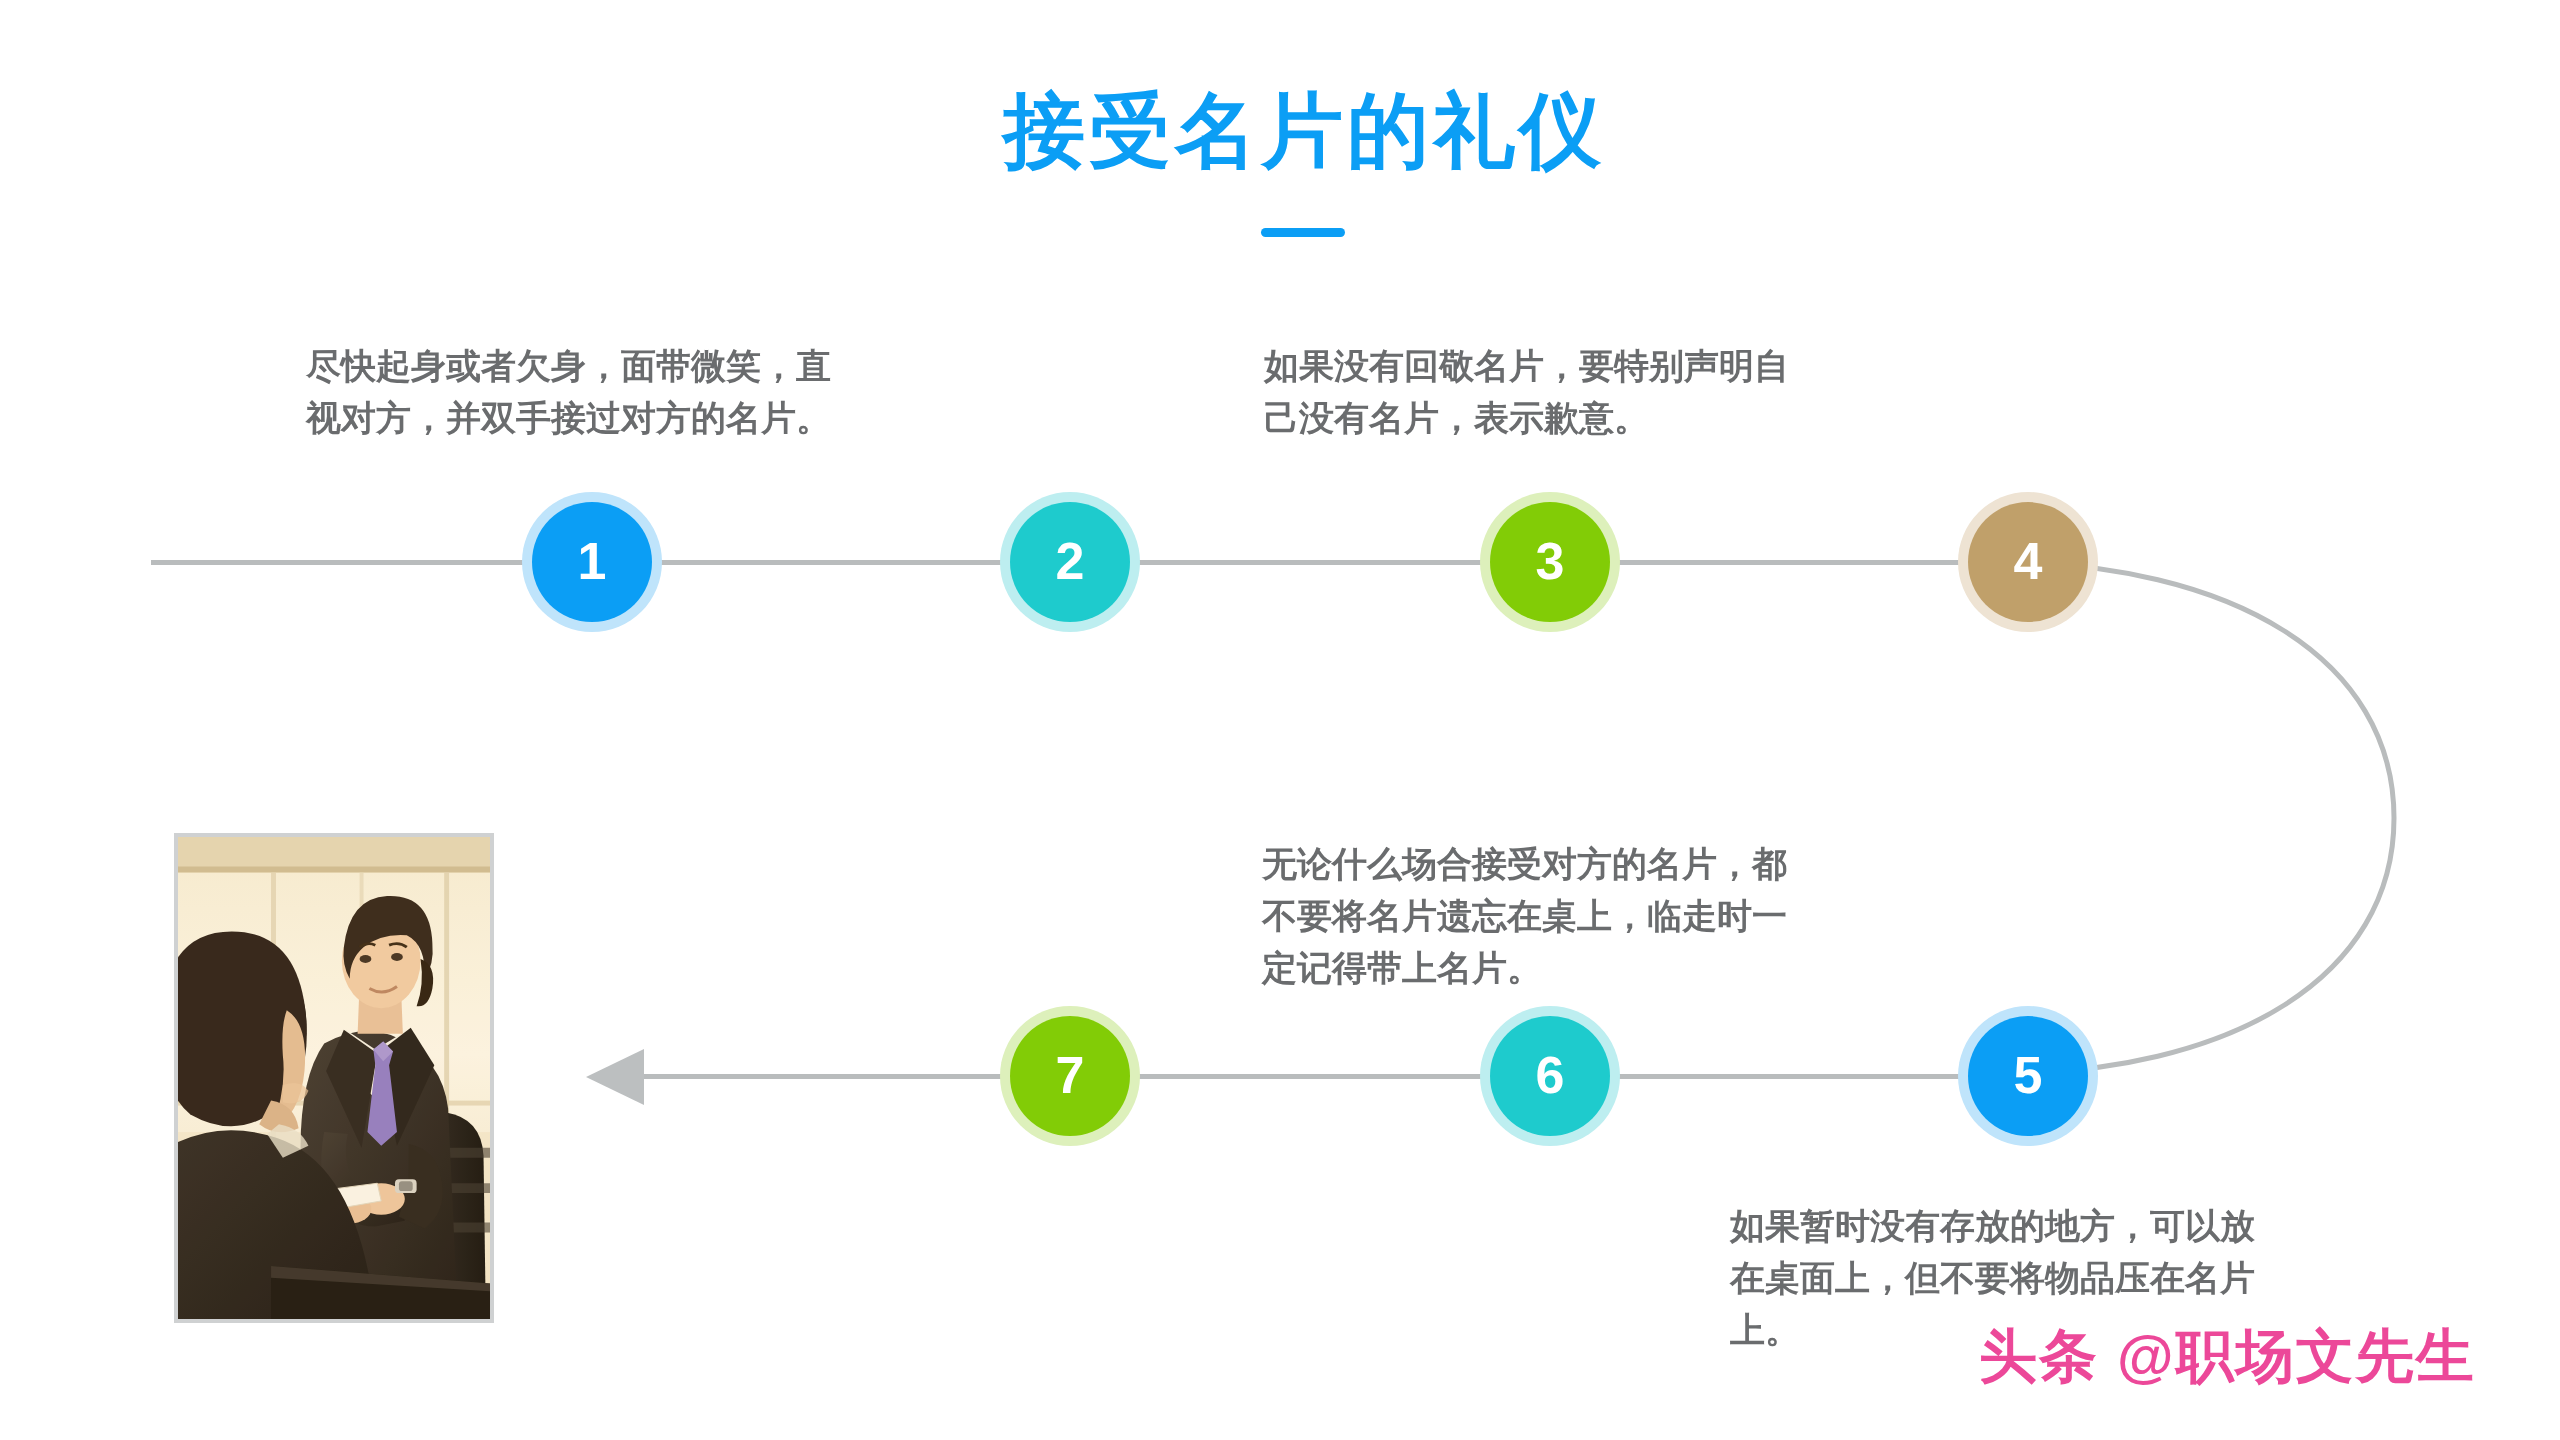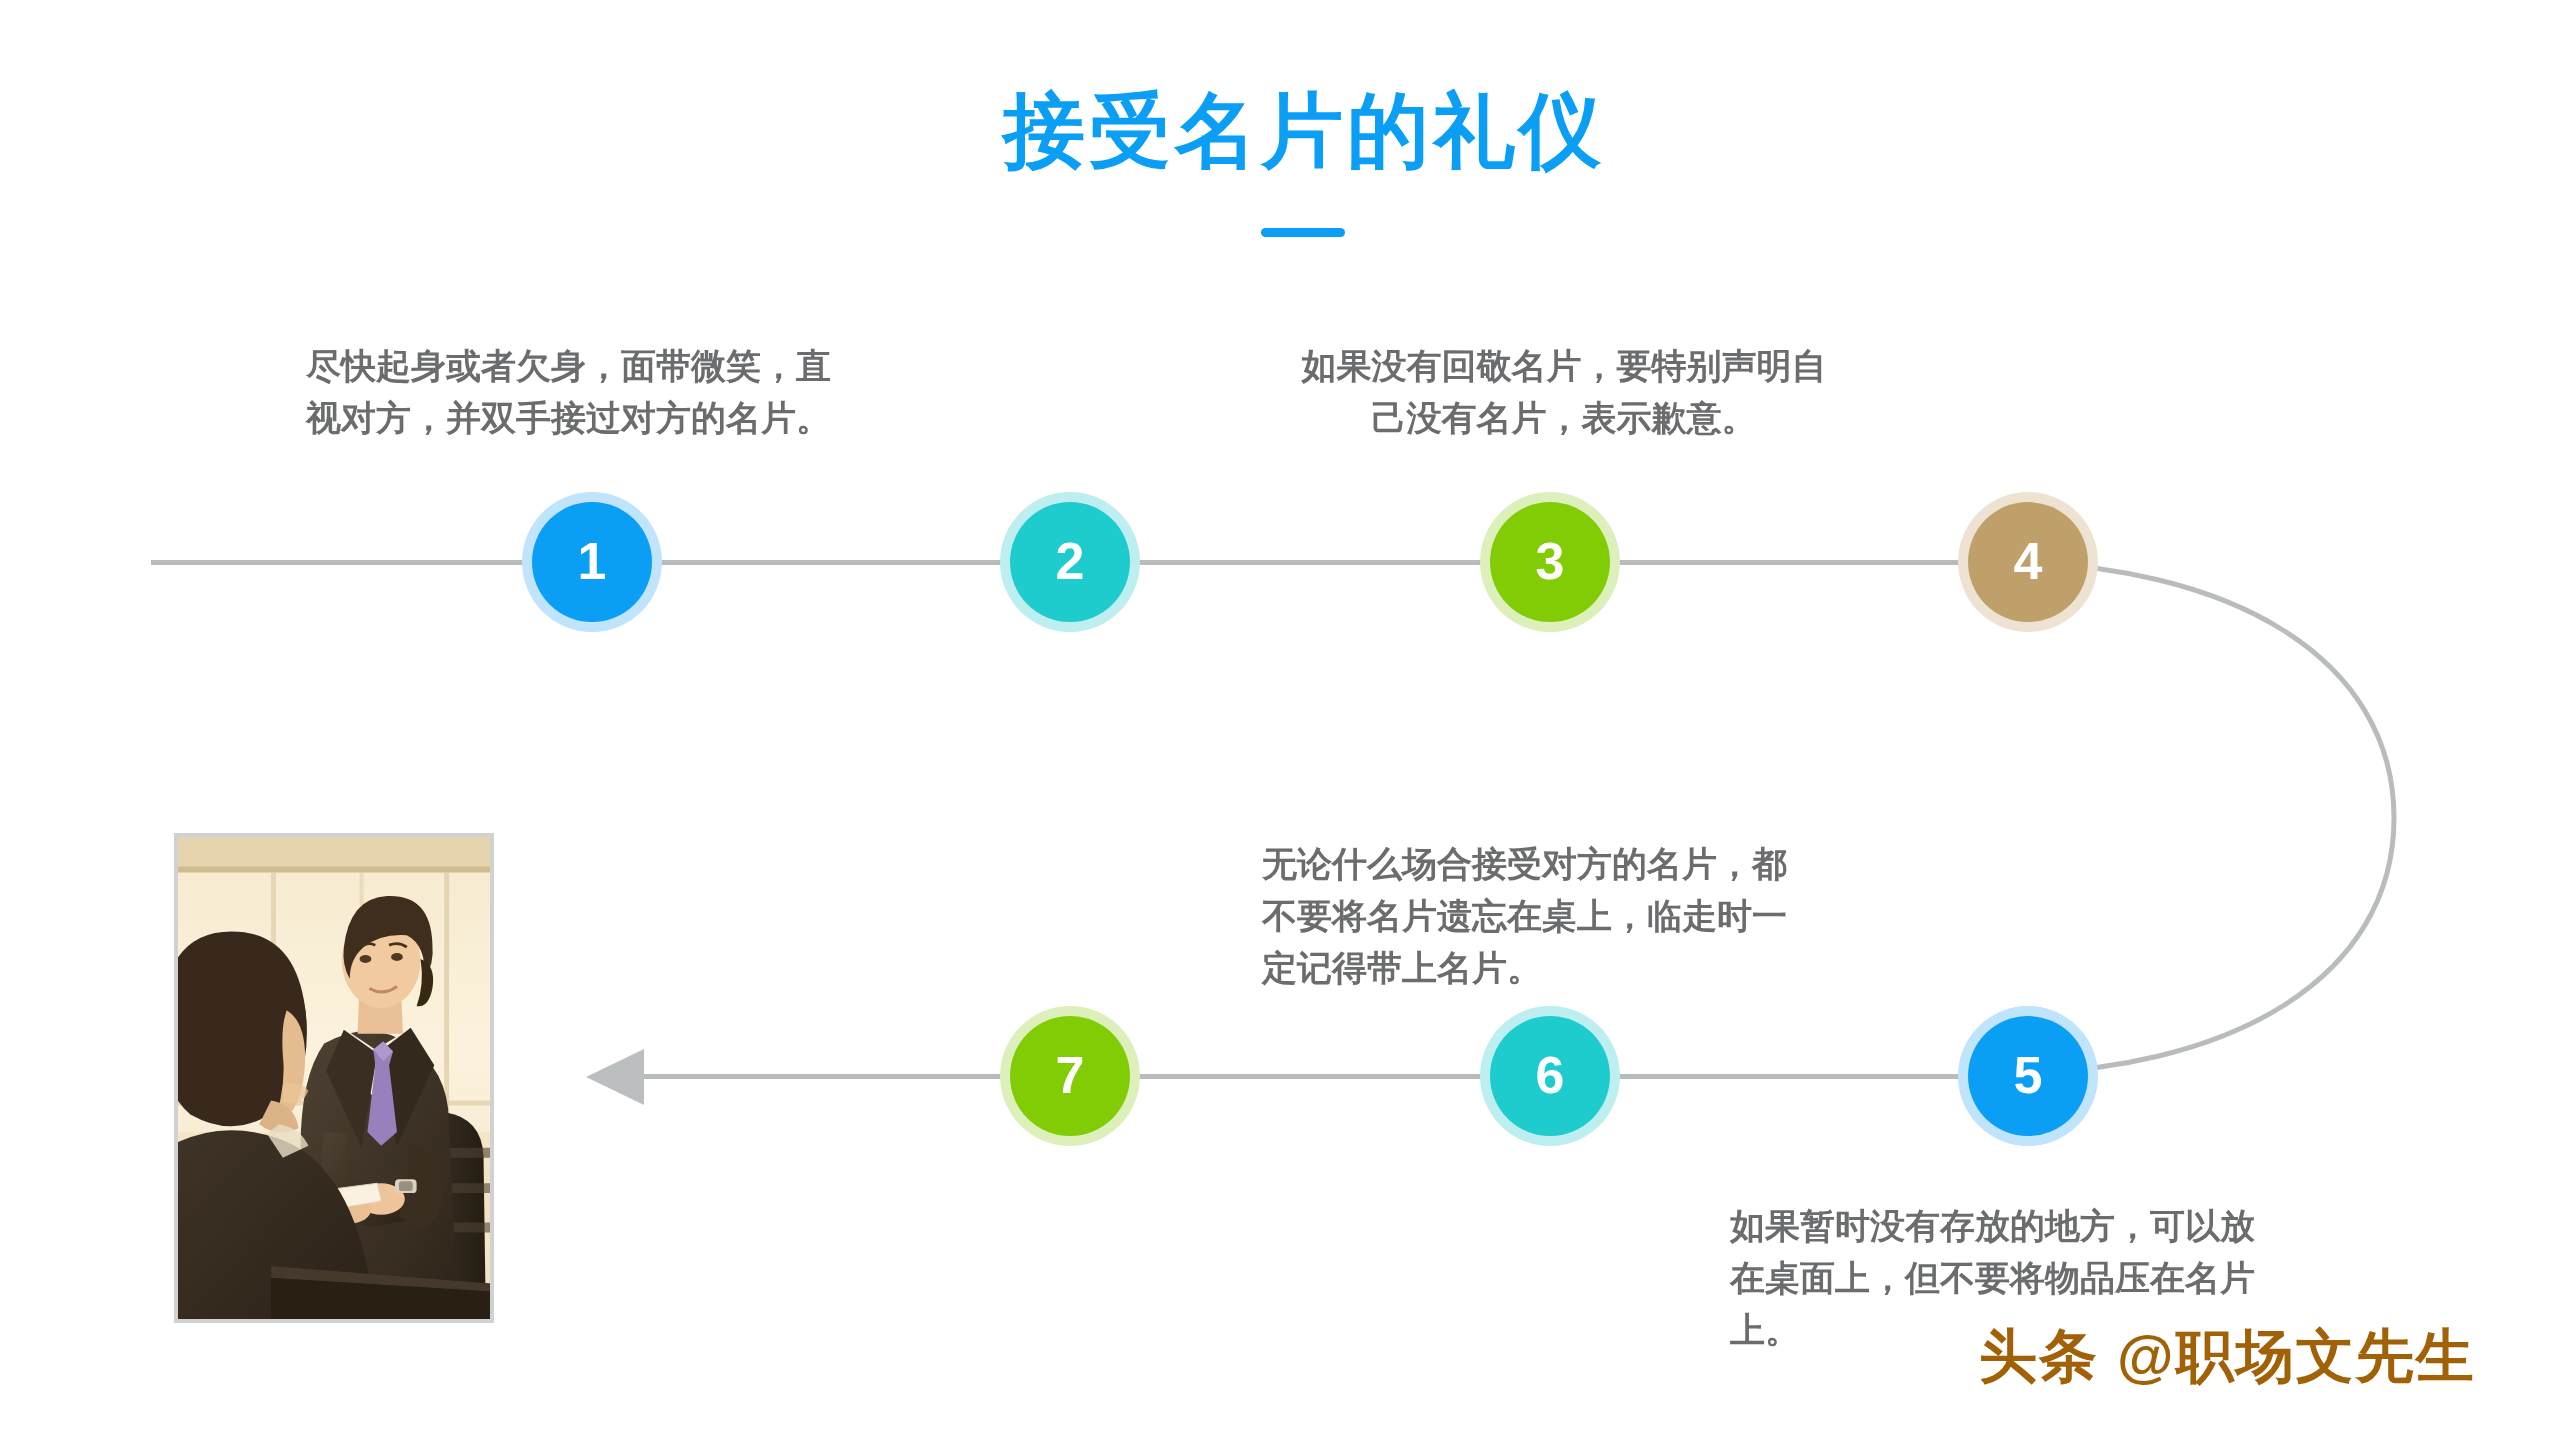--- a/index.html
+++ b/index.html
@@ -116,21 +116,21 @@
   }
   #photo-frame svg { display: block; width: 100%; height: 100%; }
 
   
   #watermark {
     position: absolute;
     left: 1955px;
     top: 1318px;
     font-size: 58px;
     font-weight: bold;
-    color: #a16207;
+    color: #ec4899;
     letter-spacing: 2px;
     white-space: nowrap;
   }
 </style>
 </head>
 <body>
 
 <div id="slide">
 
   <div id="title">接受名片的礼仪</div>
@@ -162,21 +162,21 @@
   </div>
   <div class="step" style="left:1466px; top:1016px; background:#1ecbcd; box-shadow:0 0 0 10px #bdeef0;">
     <span class="num">6</span>
   </div>
   <div class="step" style="left:986px; top:1016px; background:#82cc06; box-shadow:0 0 0 10px #ddf0bb;">
     <span class="num">7</span>
   </div>
 
   <div class="note" style="left:282px; top:340px; width:600px;">尽快起身或者欠身，面带微笑，直
 视对方，并双手接过对方的名片。</div>
-  <div class="note" style="left:1240px; top:340px; width:600px;text-align:center;">如果没有回敬名片，要特别声明自
+  <div class="note" style="left:1240px; top:340px; width:600px;">如果没有回敬名片，要特别声明自
 己没有名片，表示歉意。</div>
   <div class="note" style="left:1238px; top:838px; width:640px;">无论什么场合接受对方的名片，都
 不要将名片遗忘在桌上，临走时一
 定记得带上名片。</div>
   <div class="note" style="left:1706px; top:1200px; width:620px;">如果暂时没有存放的地方，可以放
 在桌面上，但不要将物品压在名片
 上。</div>
 
   <div id="photo-frame">
     <svg viewBox="0 0 320 490" preserveAspectRatio="xMidYMid slice">

